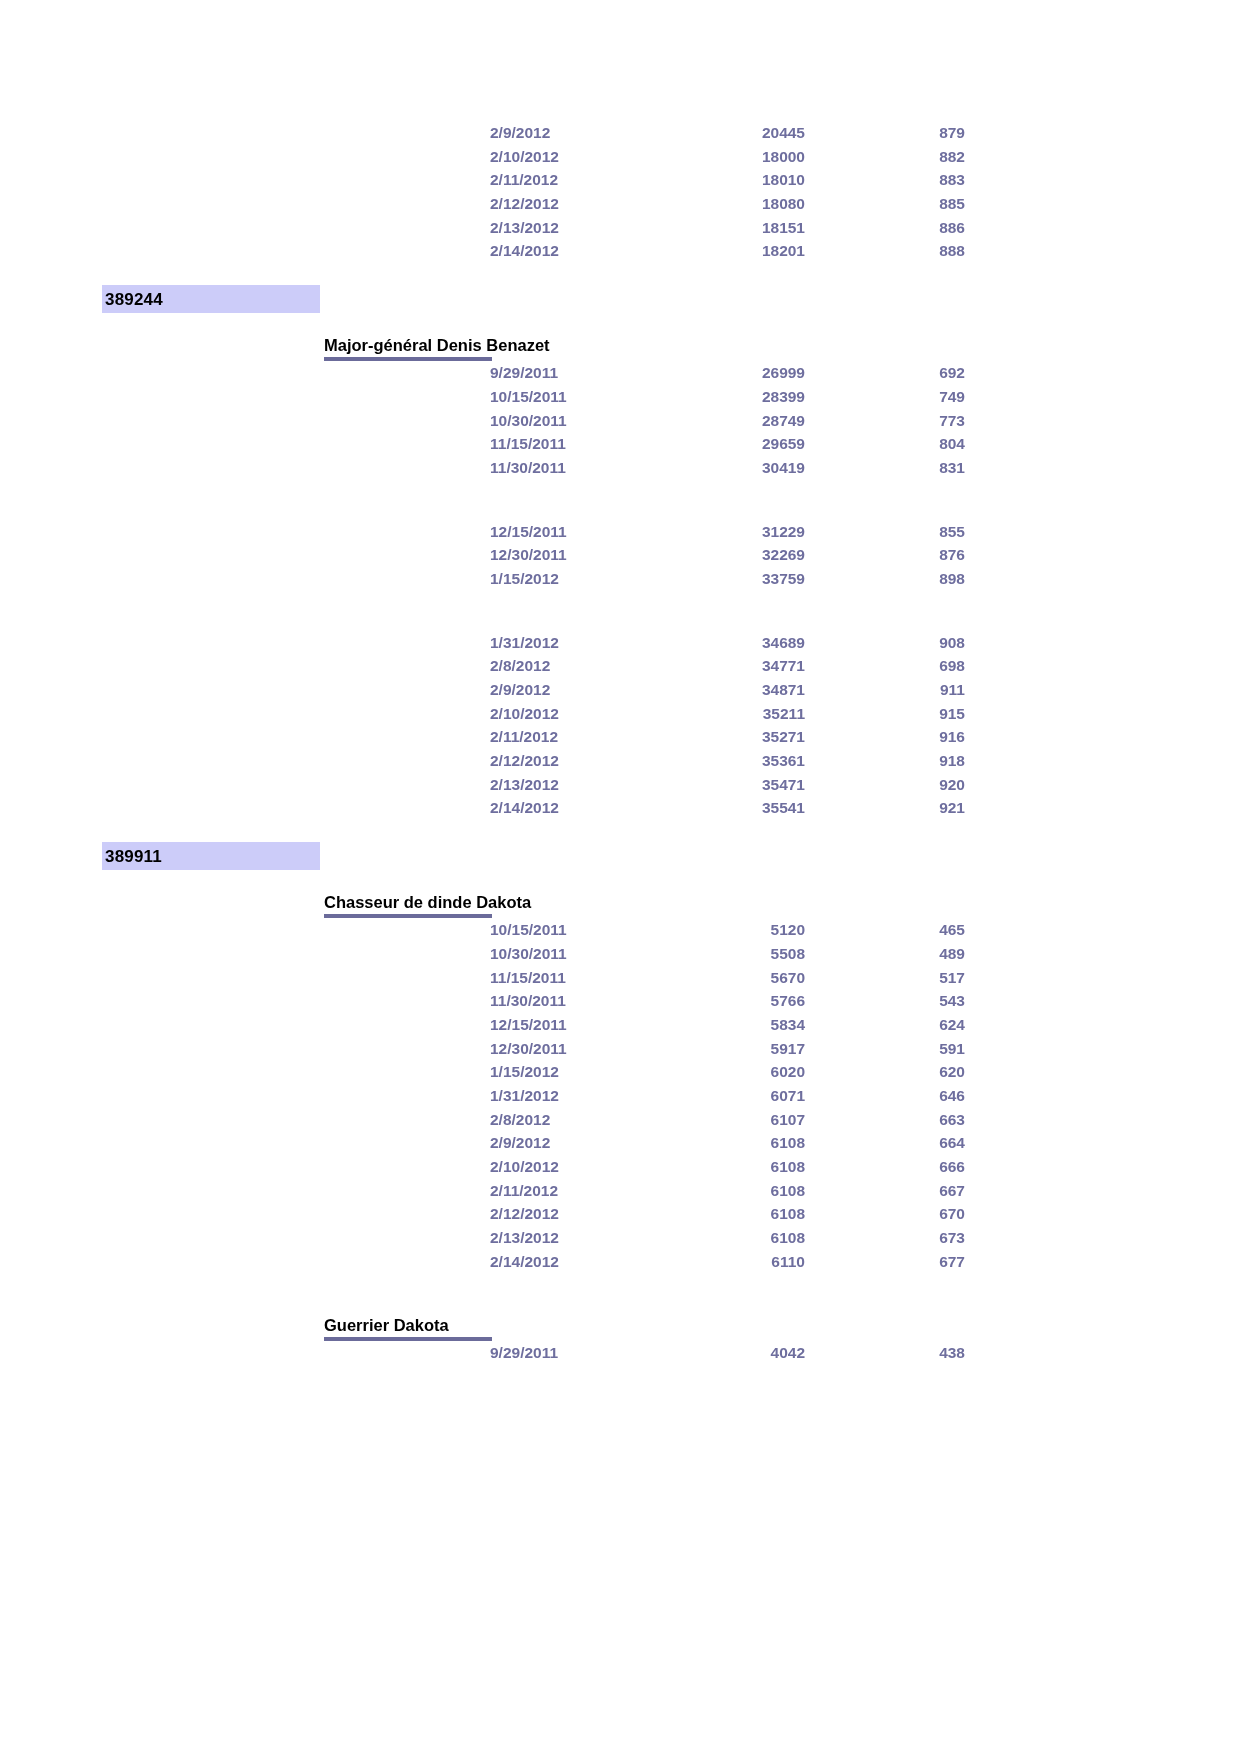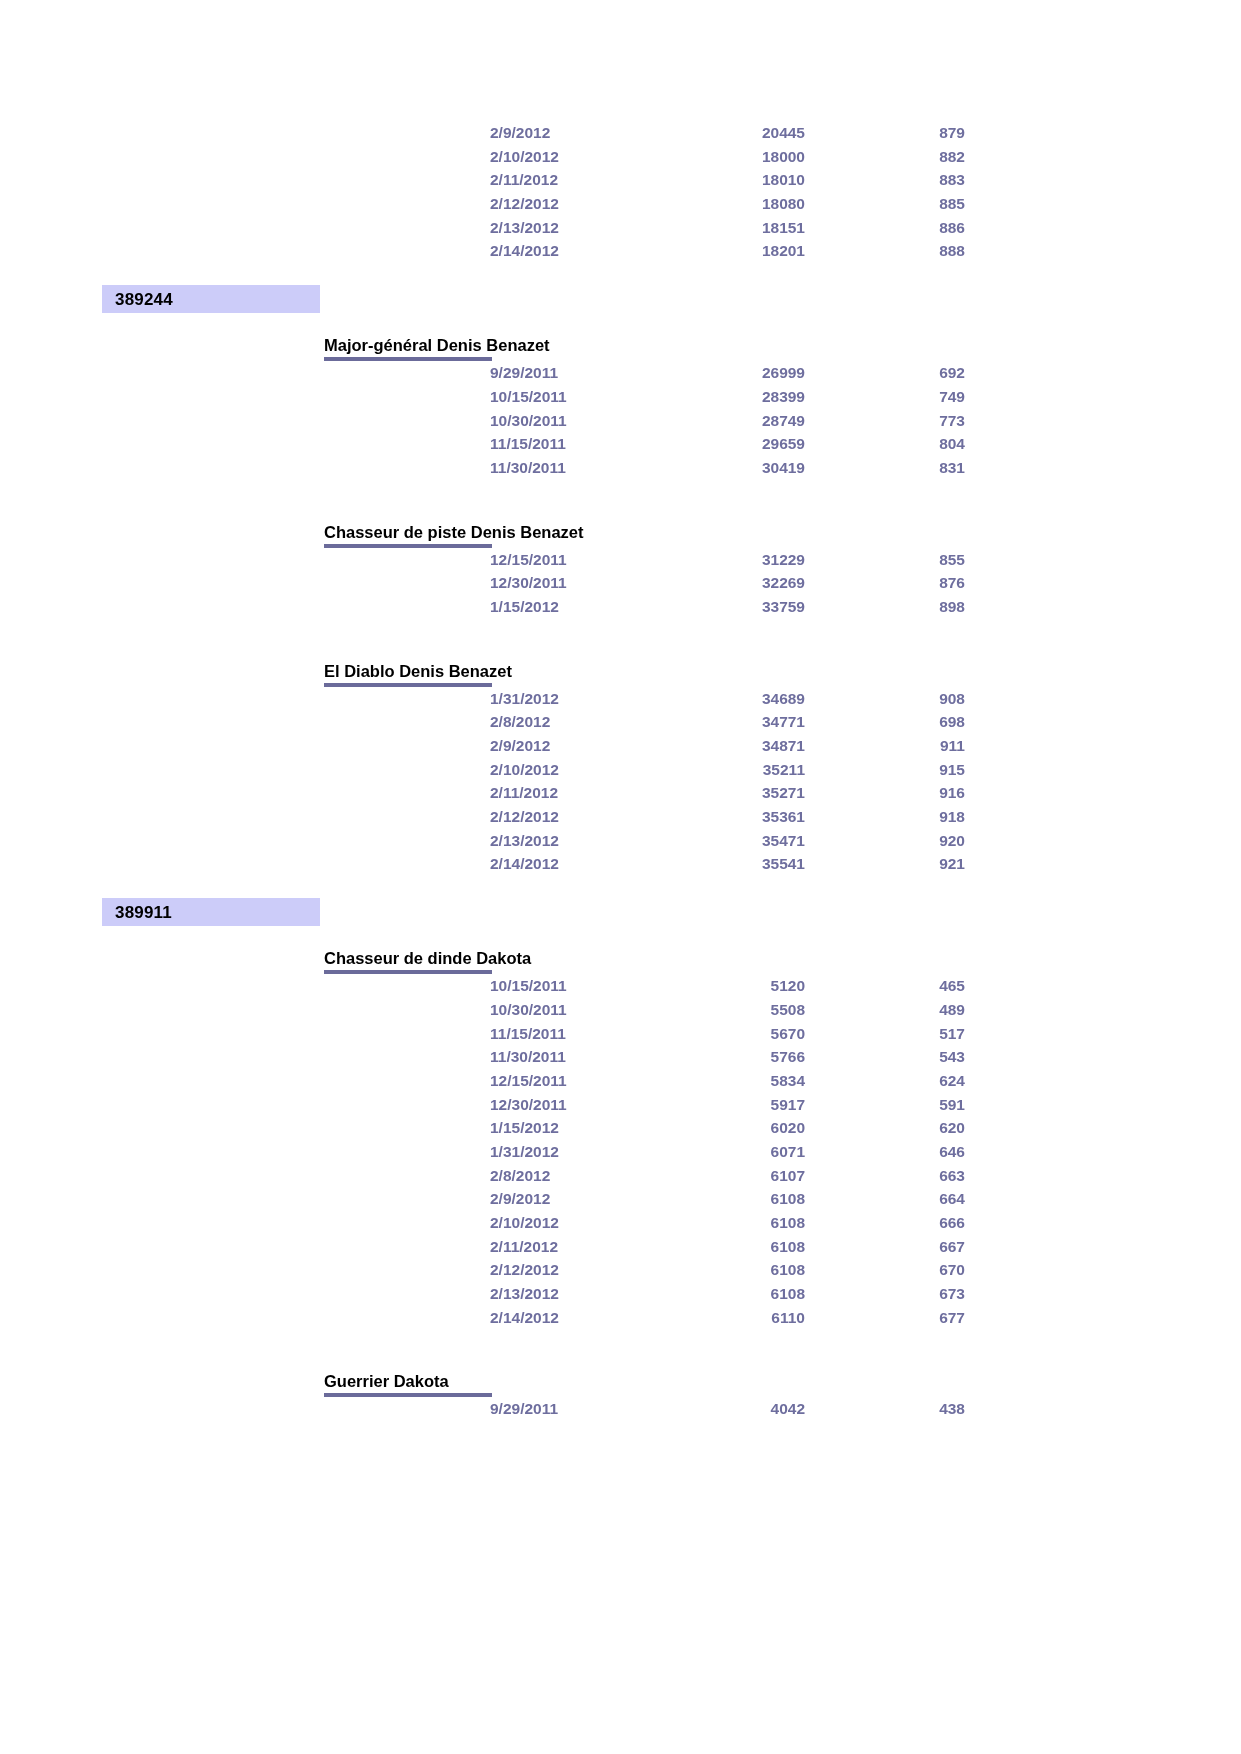--- a/index.html
+++ b/index.html
@@ -43,21 +43,21 @@
     height: 28px;
     background: #ccccf9;
     display: flex;
     align-items: center;
   }
   .group-band-label {
     font-size: 17px;
     font-weight: bold;
     color: #000000;
     letter-spacing: 0.2px;
-    padding-left: 13px;
+    padding-left: 3px;
     line-height: 1;
   }
 
   
   .section {
     position: relative;
     margin-top: 20px;
   }
   .section-head {
     margin-left: 324px;
@@ -184,42 +184,40 @@
             </div>
             <div class="row">
               <span class="cell cell-date">11/30/2011</span>
               <span class="cell cell-num1">30419</span>
               <span class="cell cell-num2">831</span>
             </div>
           </div>
         </div>
         <div class="gap-md"></div>
         <div class="section">
-          <div class="section-head"><span class="section-title">Chasseur de piste Denis Benazet</span><div class="section-rule"></div></div>
           <div class="rows">
             <div class="row">
               <span class="cell cell-date">12/15/2011</span>
               <span class="cell cell-num1">31229</span>
               <span class="cell cell-num2">855</span>
             </div>
             <div class="row">
               <span class="cell cell-date">12/30/2011</span>
               <span class="cell cell-num1">32269</span>
               <span class="cell cell-num2">876</span>
             </div>
             <div class="row">
               <span class="cell cell-date">1/15/2012</span>
               <span class="cell cell-num1">33759</span>
               <span class="cell cell-num2">898</span>
             </div>
           </div>
         </div>
         <div class="gap-md"></div>
         <div class="section">
-          <div class="section-head"><span class="section-title">El Diablo Denis Benazet</span><div class="section-rule"></div></div>
           <div class="rows">
             <div class="row">
               <span class="cell cell-date">1/31/2012</span>
               <span class="cell cell-num1">34689</span>
               <span class="cell cell-num2">908</span>
             </div>
             <div class="row">
               <span class="cell cell-date">2/8/2012</span>
               <span class="cell cell-num1">34771</span>
               <span class="cell cell-num2">698</span>

